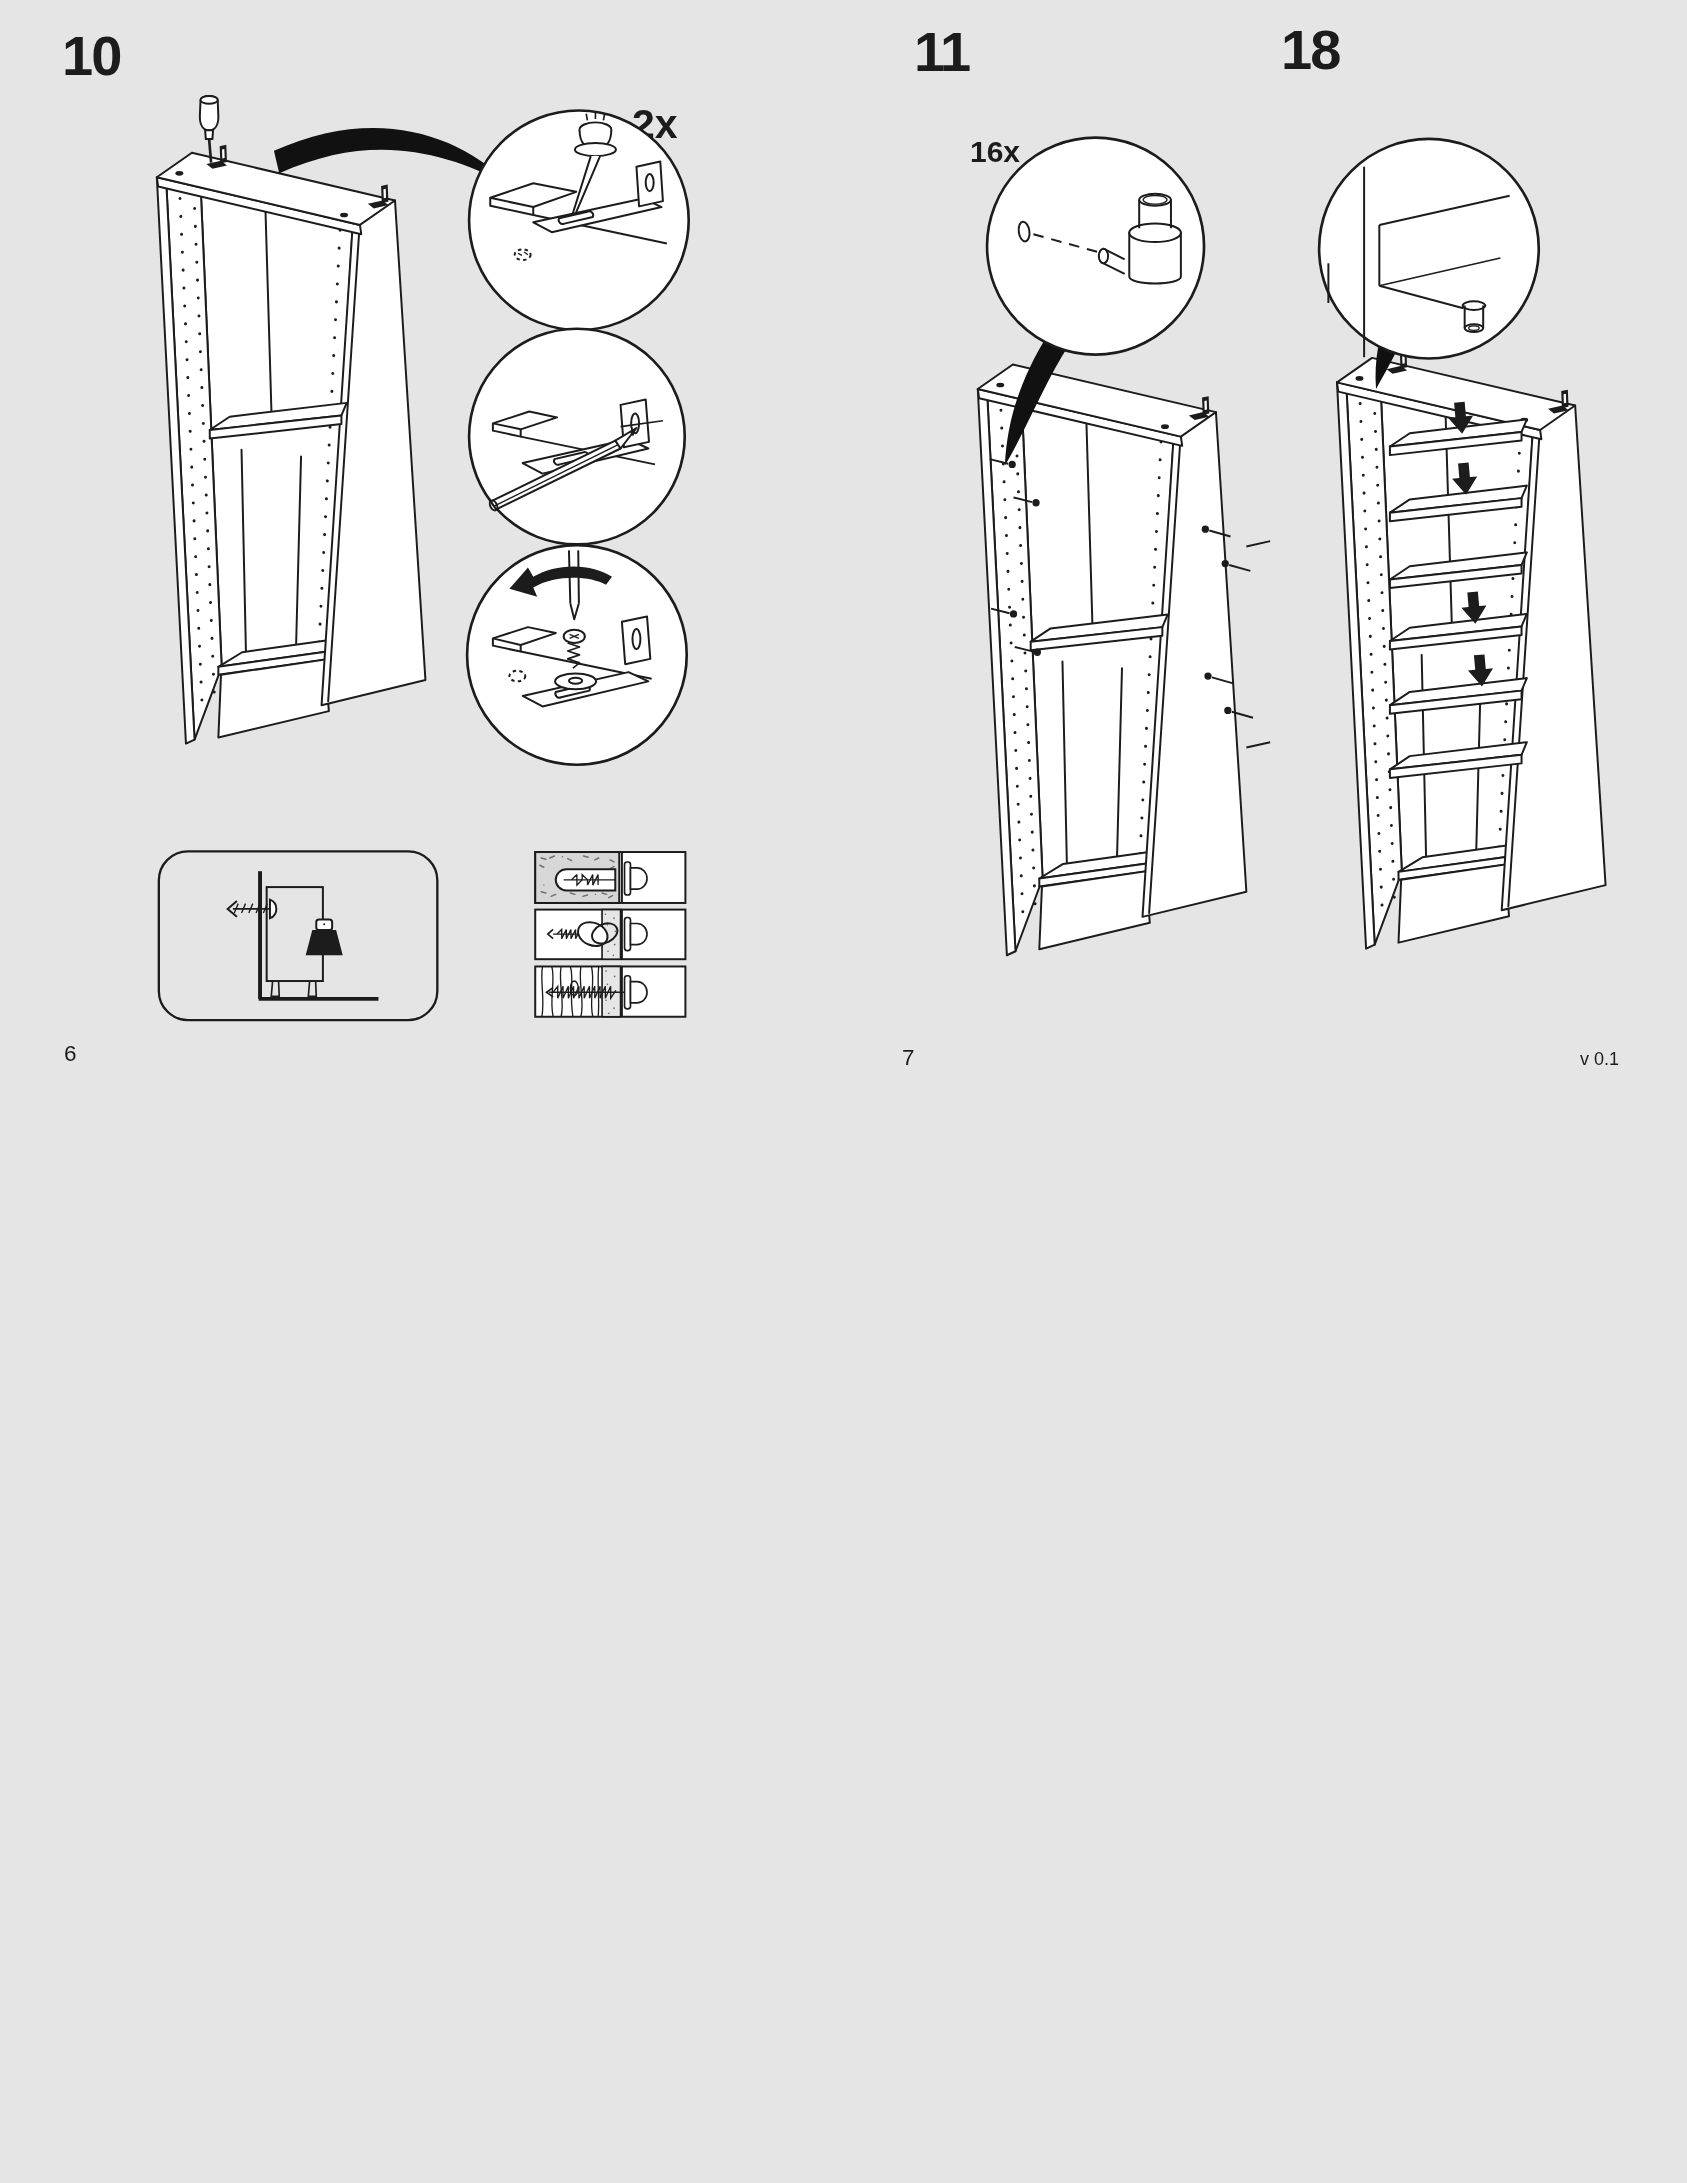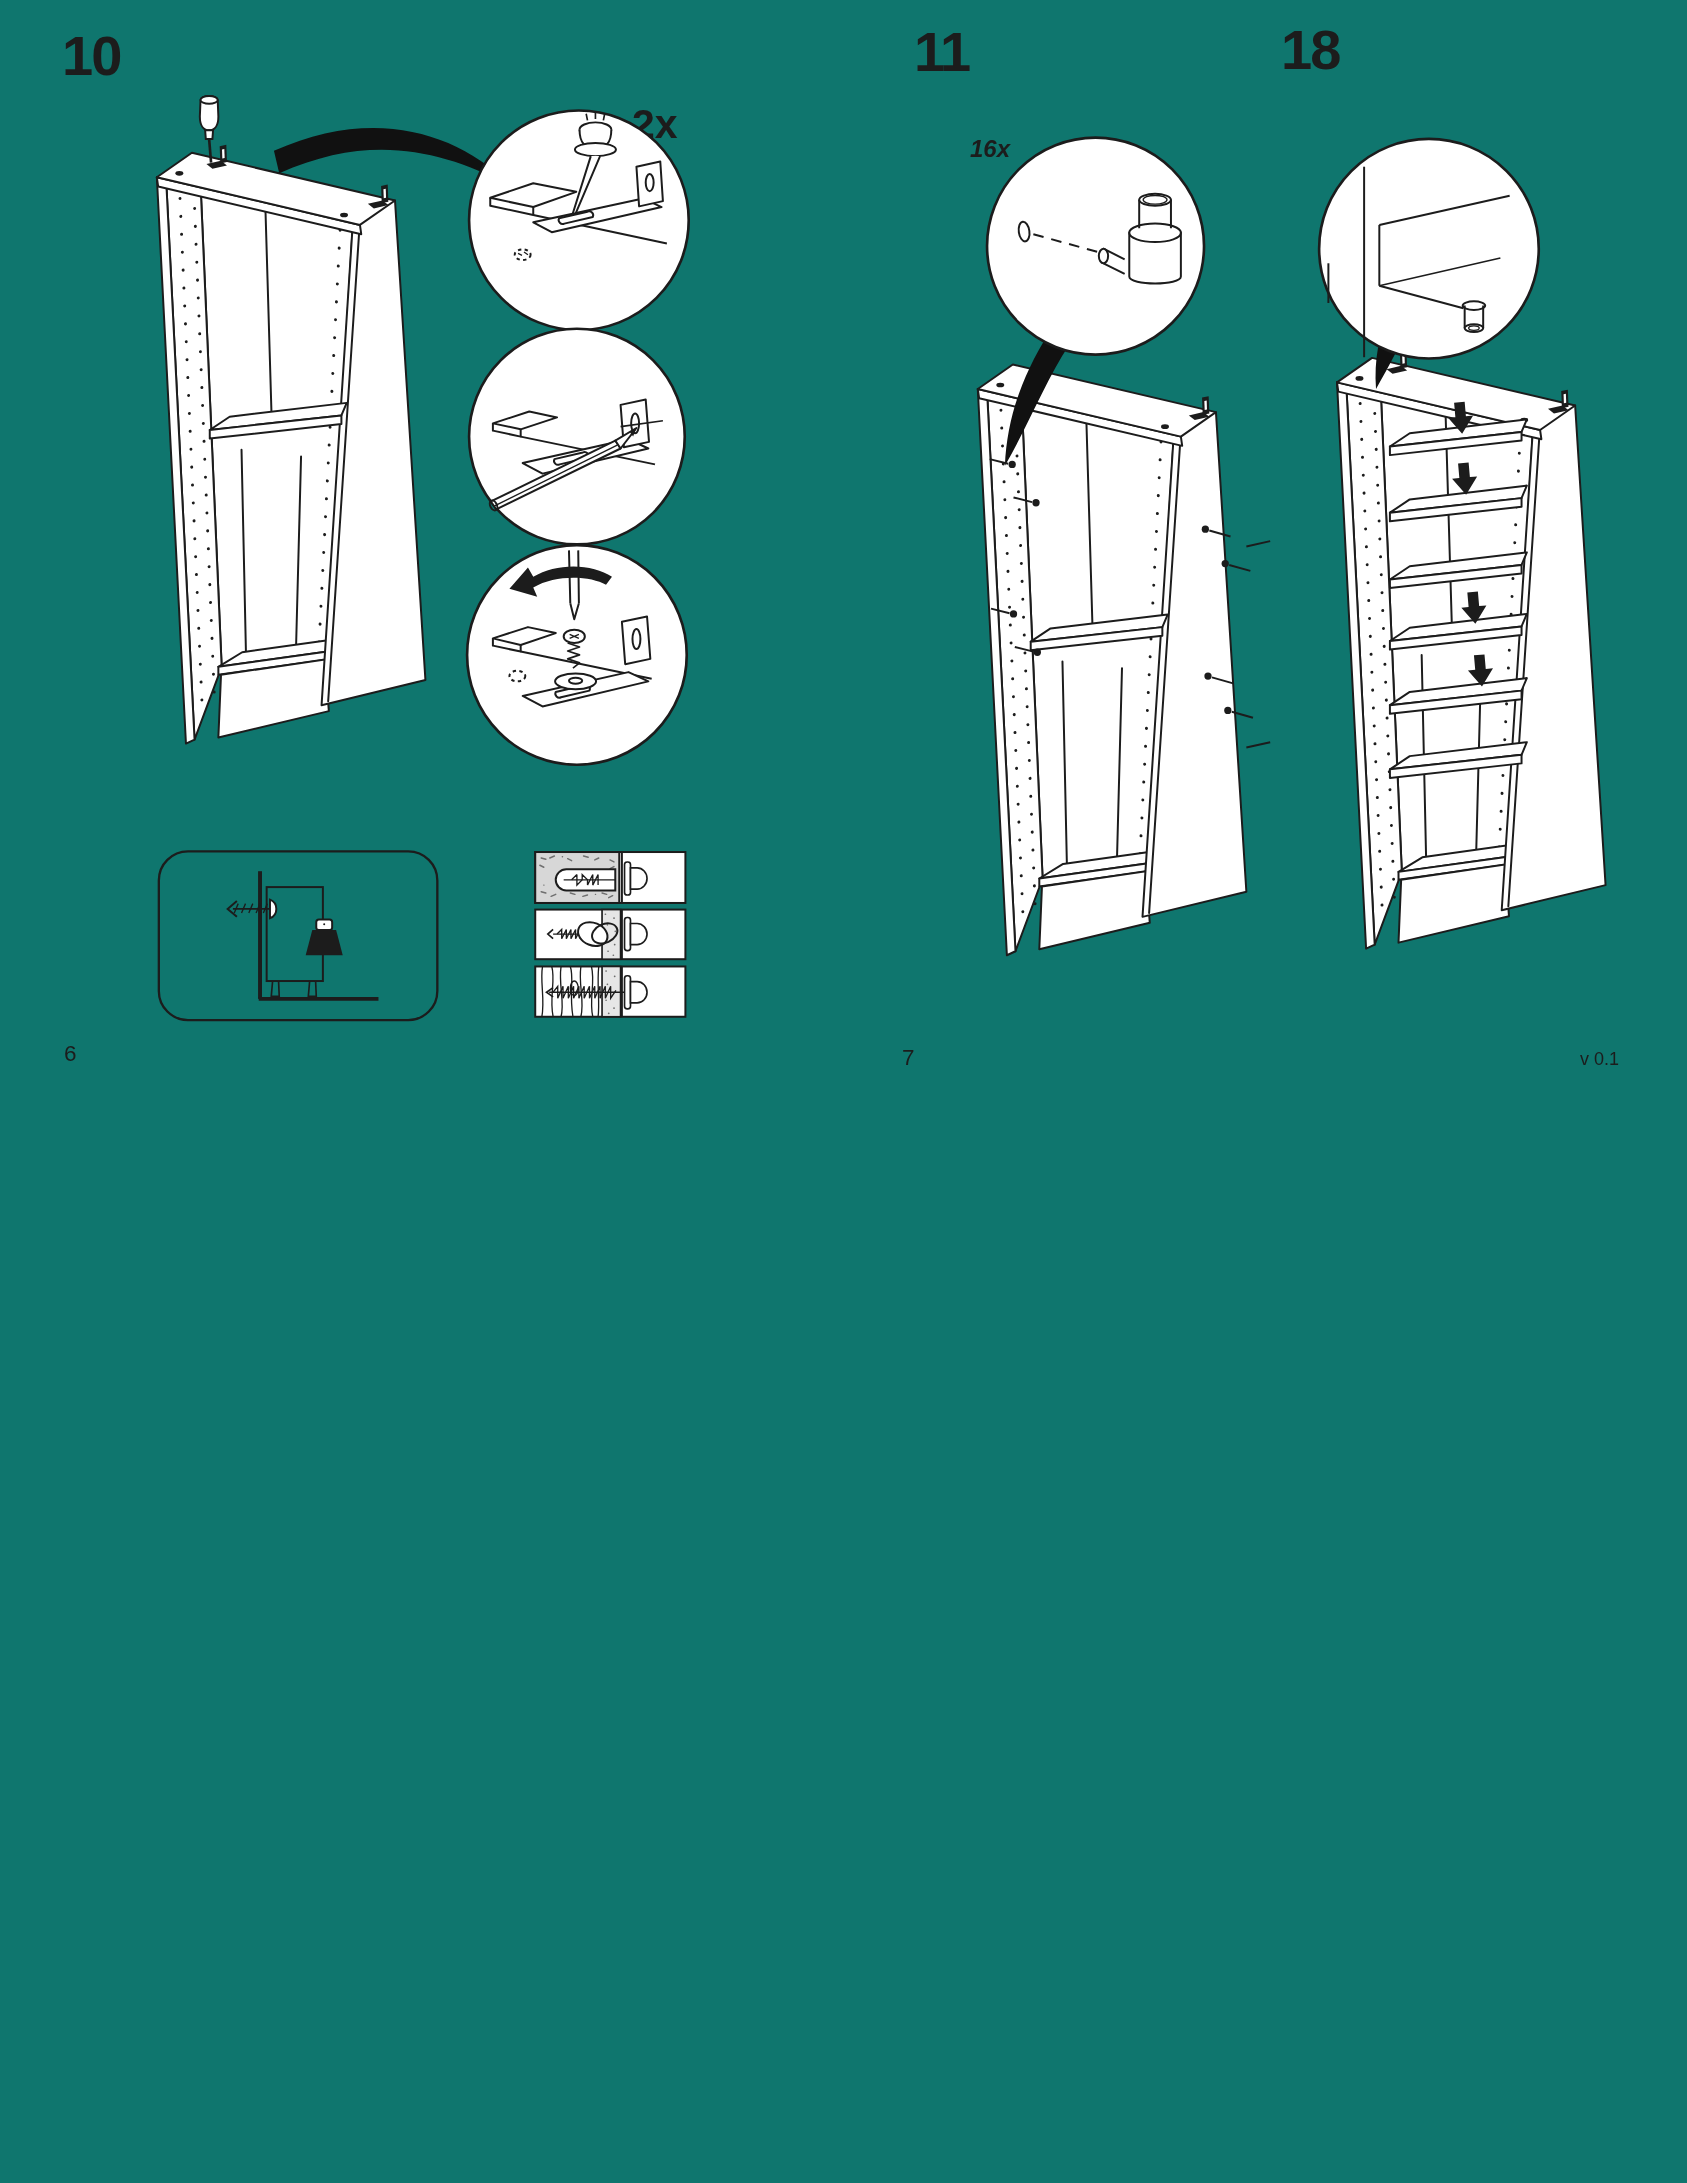--- a/index.html
+++ b/index.html
@@ -1,30 +1,30 @@
 <!DOCTYPE html>
 <html style="font-size:10.6px"><head>
 <meta charset="utf-8">
 <style>
   html,body{margin:0;padding:0;background:#ffffff;}
   .page{
     position:relative;
     width:1687px;
     height:2183px;
-    background:#0f766e;
+    background:#e5e5e5;
     font-family:"Liberation Sans", sans-serif;
     color:#1c1c1c;
     overflow:hidden;
   }
   .art{position:absolute;left:0;top:0;width:1687px;height:2183px;}
   .txt{position:absolute;white-space:nowrap;}
   .step-num{font-size:56px;font-weight:bold;letter-spacing:-2px;}
   .qty{font-weight:bold;}
   .qty-2x{left:632px;top:101px;font-size:41px;}
-  .qty-16x{left:970px;top:135px;font-size:24px;font-style:italic;}
+  .qty-16x{left:970px;top:135px;font-size:30px;}
   .page-num{font-size:22.5px;}
   .version{font-size:18px;text-align:center;}
   .sn-10{left:62px;top:22.5px;}
   .sn-11{left:914px;top:18.5px;}
   .sn-12{left:1281px;top:17px;}
   .pn-6{left:64px;top:1041px;}
   .pn-7{left:902px;top:1045px;}
   .ver{left:1580px;top:1049px;}
 </style>
 </head>

